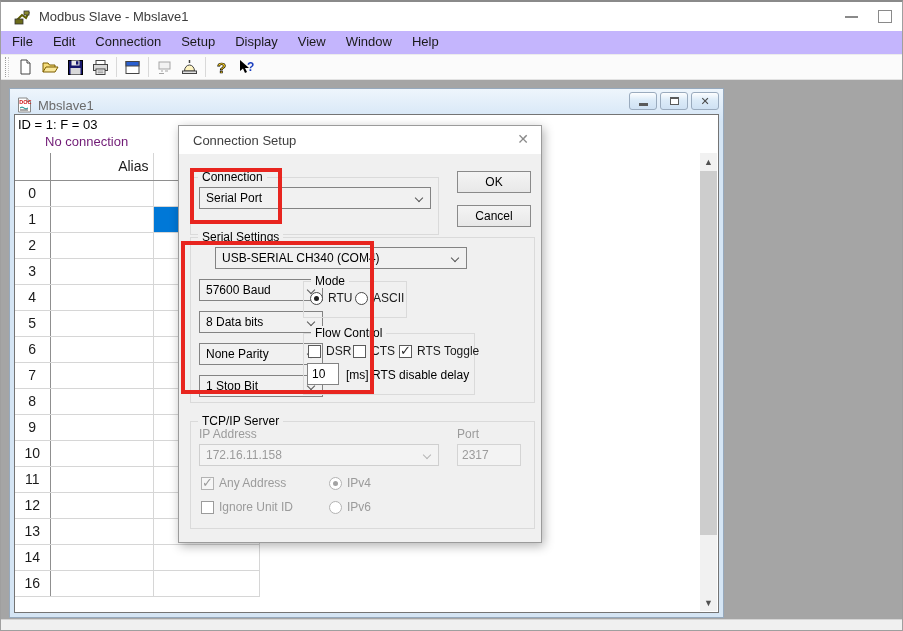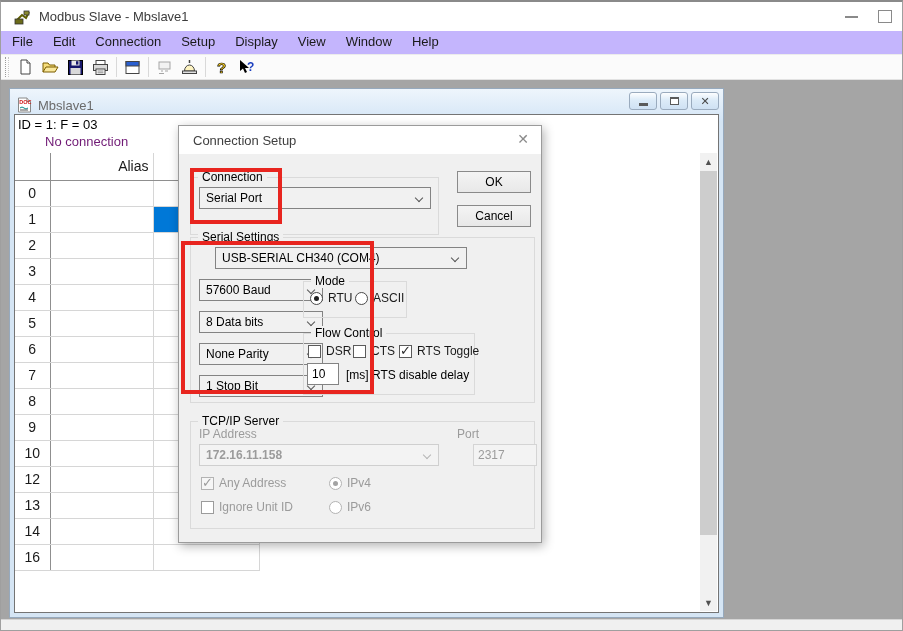--- a/index.html
+++ b/index.html
@@ -277,20 +277,25 @@
                   <td class="rowhdr">9</td>
                   <td></td>
                   <td></td>
                 </tr>
                 <tr>
                   <td class="rowhdr">10</td>
                   <td></td>
                   <td></td>
                 </tr>
                 <tr>
+                  <td class="rowhdr">11</td>
+                  <td></td>
+                  <td></td>
+                </tr>
+                <tr>
                   <td class="rowhdr">12</td>
                   <td></td>
                   <td></td>
                 </tr>
                 <tr>
                   <td class="rowhdr">13</td>
                   <td></td>
                   <td></td>
                 </tr>
                 <tr>
@@ -375,25 +380,25 @@
         <span class="cb checked"></span>
         <span>RTS Toggle</span>
       </div>
       <input class="field" style="left: 128px; top: 237px; width: 32px;" value="10">
       <span style="position:absolute;left:167px;top:242px;color:#000;">[ms] RTS disable delay</span>
 
       <div class="group" style="left:11px;top:295px;width:345px;height:108px;">
         <span class="glabel">TCP/IP Server</span>
       </div>
       <span class="flabel" style="left:20px;top:301px;">IP Address</span>
-      <div class="combo dis" style="left:20px;top:318px;width:240px;font-weight:bold;">
+      <div class="combo dis" style="left:20px;top:318px;width:240px;">
         <span>172.16.11.158</span>
       </div>
       <span class="flabel" style="left:278px;top:301px;">Port</span>
-      <input class="field dis" style="left: 294px; top: 318px; width: 64px;" value="2317">
+      <input class="field dis" style="left: 278px; top: 318px; width: 64px;" value="2317">
       <div class="opt-row" style="left:22px;top:350px;color:#9b9b9b;">
         <span class="cb dis checked"></span>
         <span>Any Address</span>
       </div>
       <div class="opt-row" style="left:150px;top:350px;color:#9b9b9b;">
         <span class="radio dis sel"></span>
         <span>IPv4</span>
       </div>
       <div class="opt-row" style="left:22px;top:374px;color:#9b9b9b;">
         <span class="cb" style="border-color:#9b9b9b;"></span>

